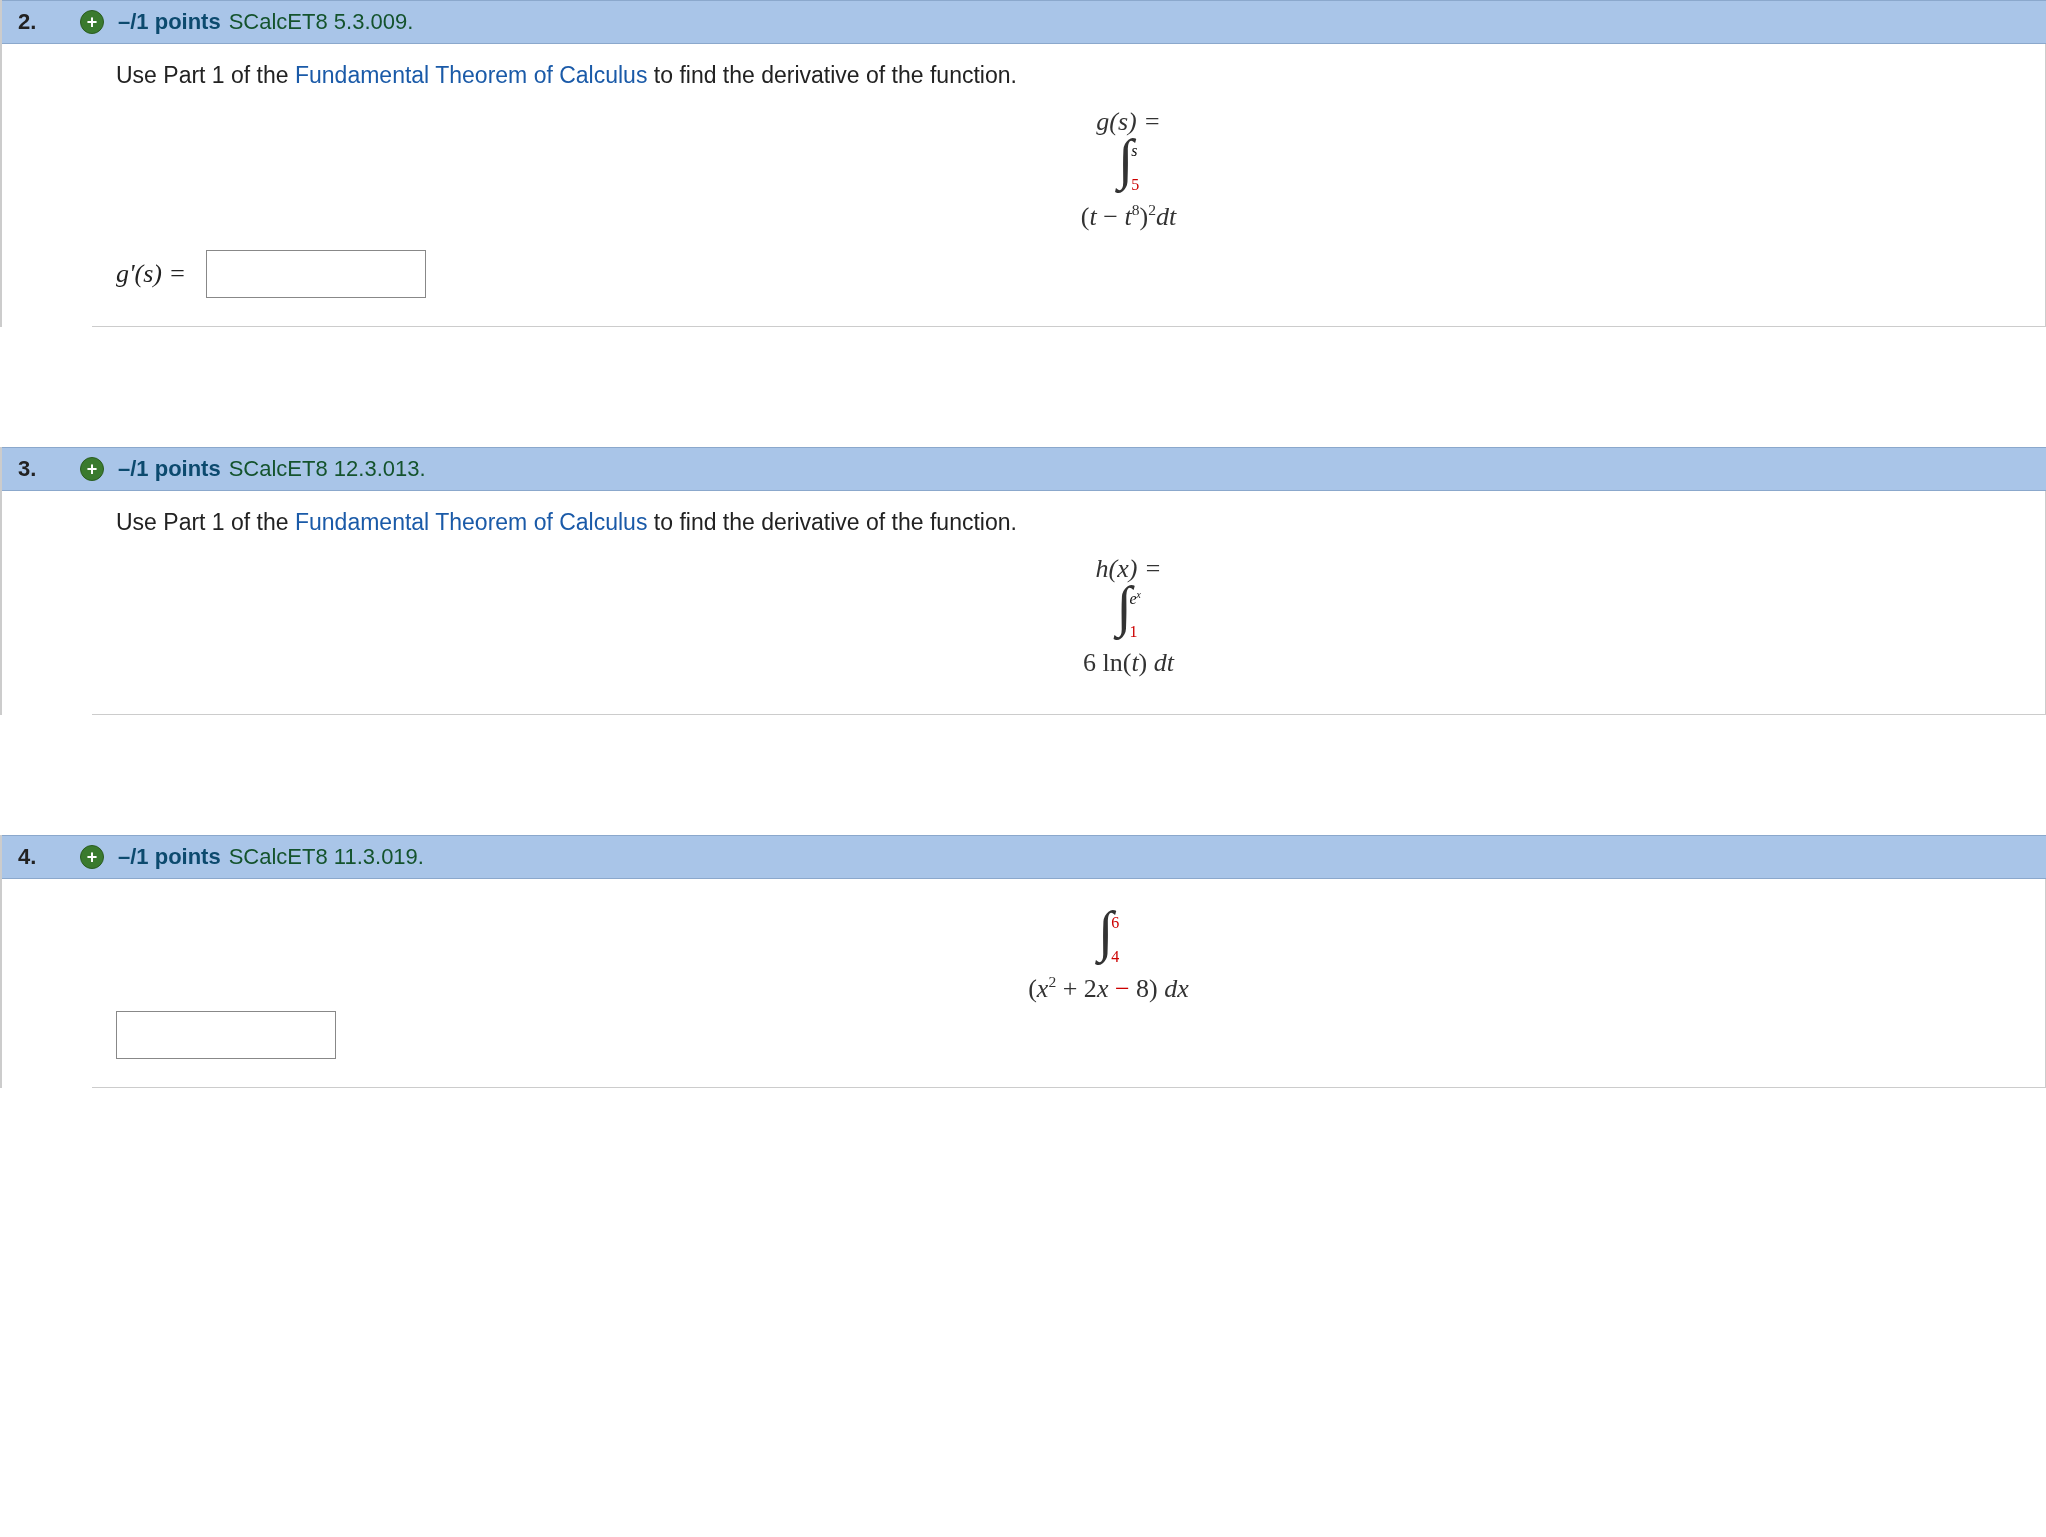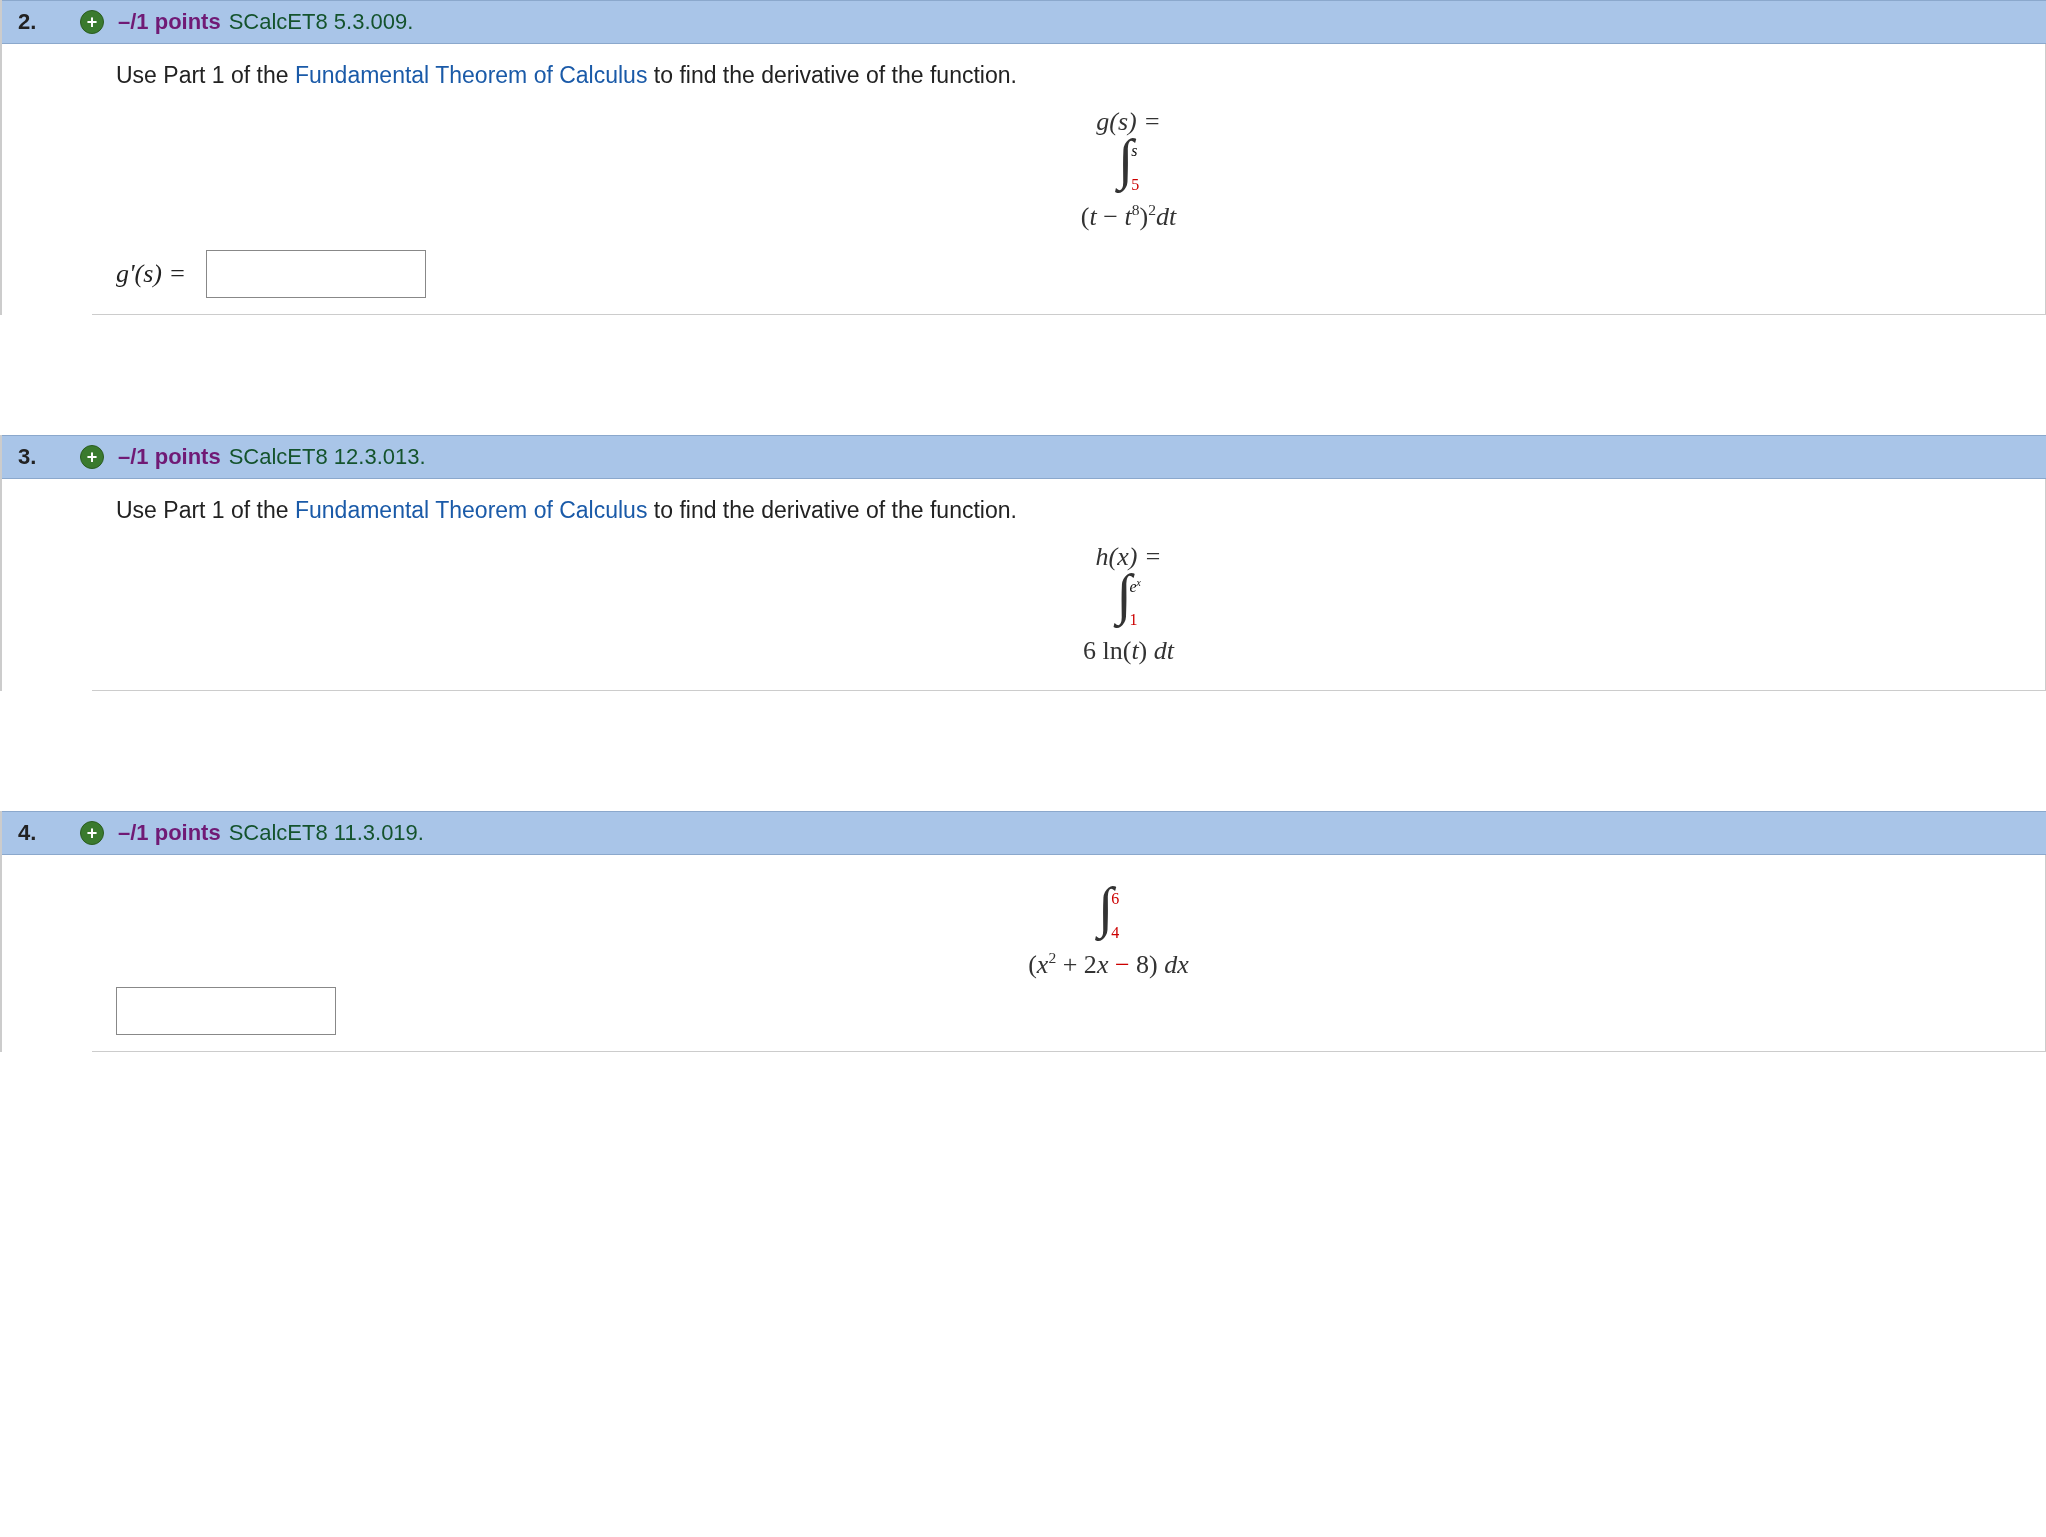--- a/index.html
+++ b/index.html
@@ -39,35 +39,35 @@
     display: inline-flex;
     align-items: center;
     justify-content: center;
     font-weight: bold;
     font-size: 18px;
     margin-right: 14px;
     border: 1px solid #2a5c20;
     line-height: 1;
   }
   .points {
-    color: #701a75;
+    color: #0c4a6e;
     font-weight: bold;
     font-size: 22px;
     margin-right: 8px;
   }
   .source {
     color: #14532d;
     font-size: 22px;
   }
   .question-body {
     border: 1px solid #ccc;
     border-left: none;
     border-top: none;
     margin-left: 90px;
-    padding: 18px 24px 16px 24px;
+    padding: 18px 24px 28px 24px;
     background: #fff;
     min-height: 180px;
   }
   .prompt-text {
     font-size: 23px;
     color: #222;
   }
   .theorem-link {
     color: #1a5aa8;
   }

